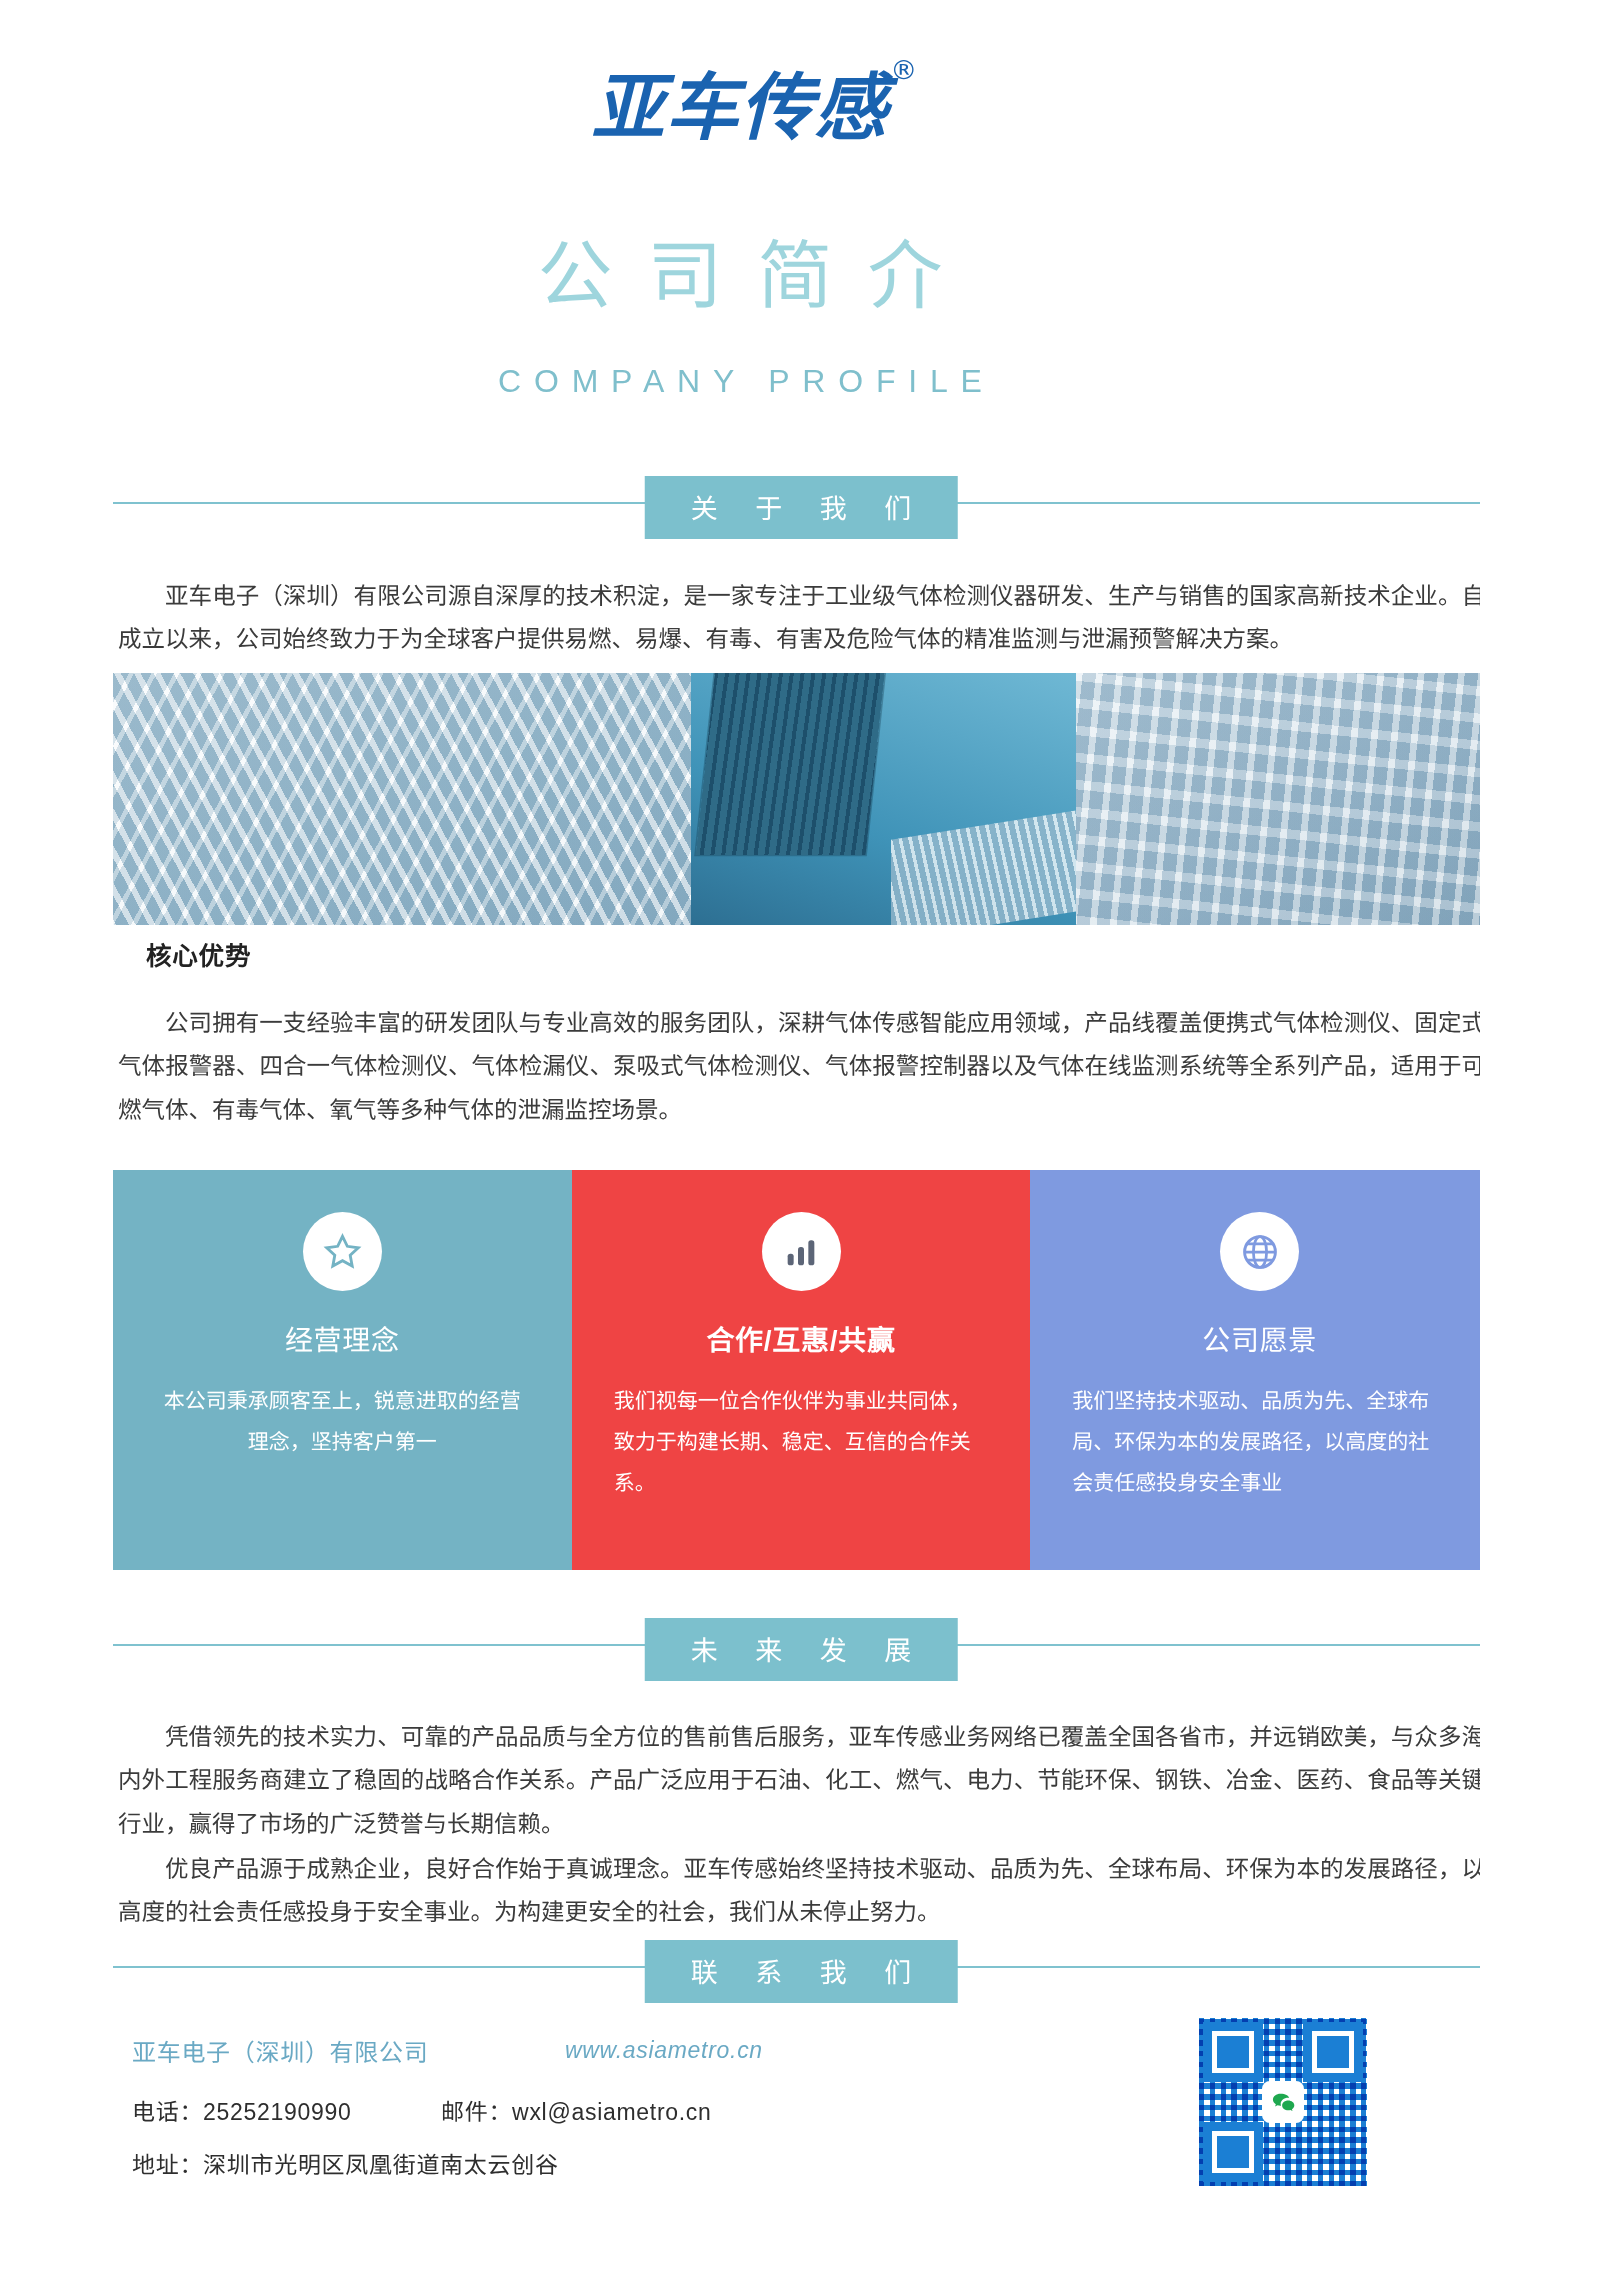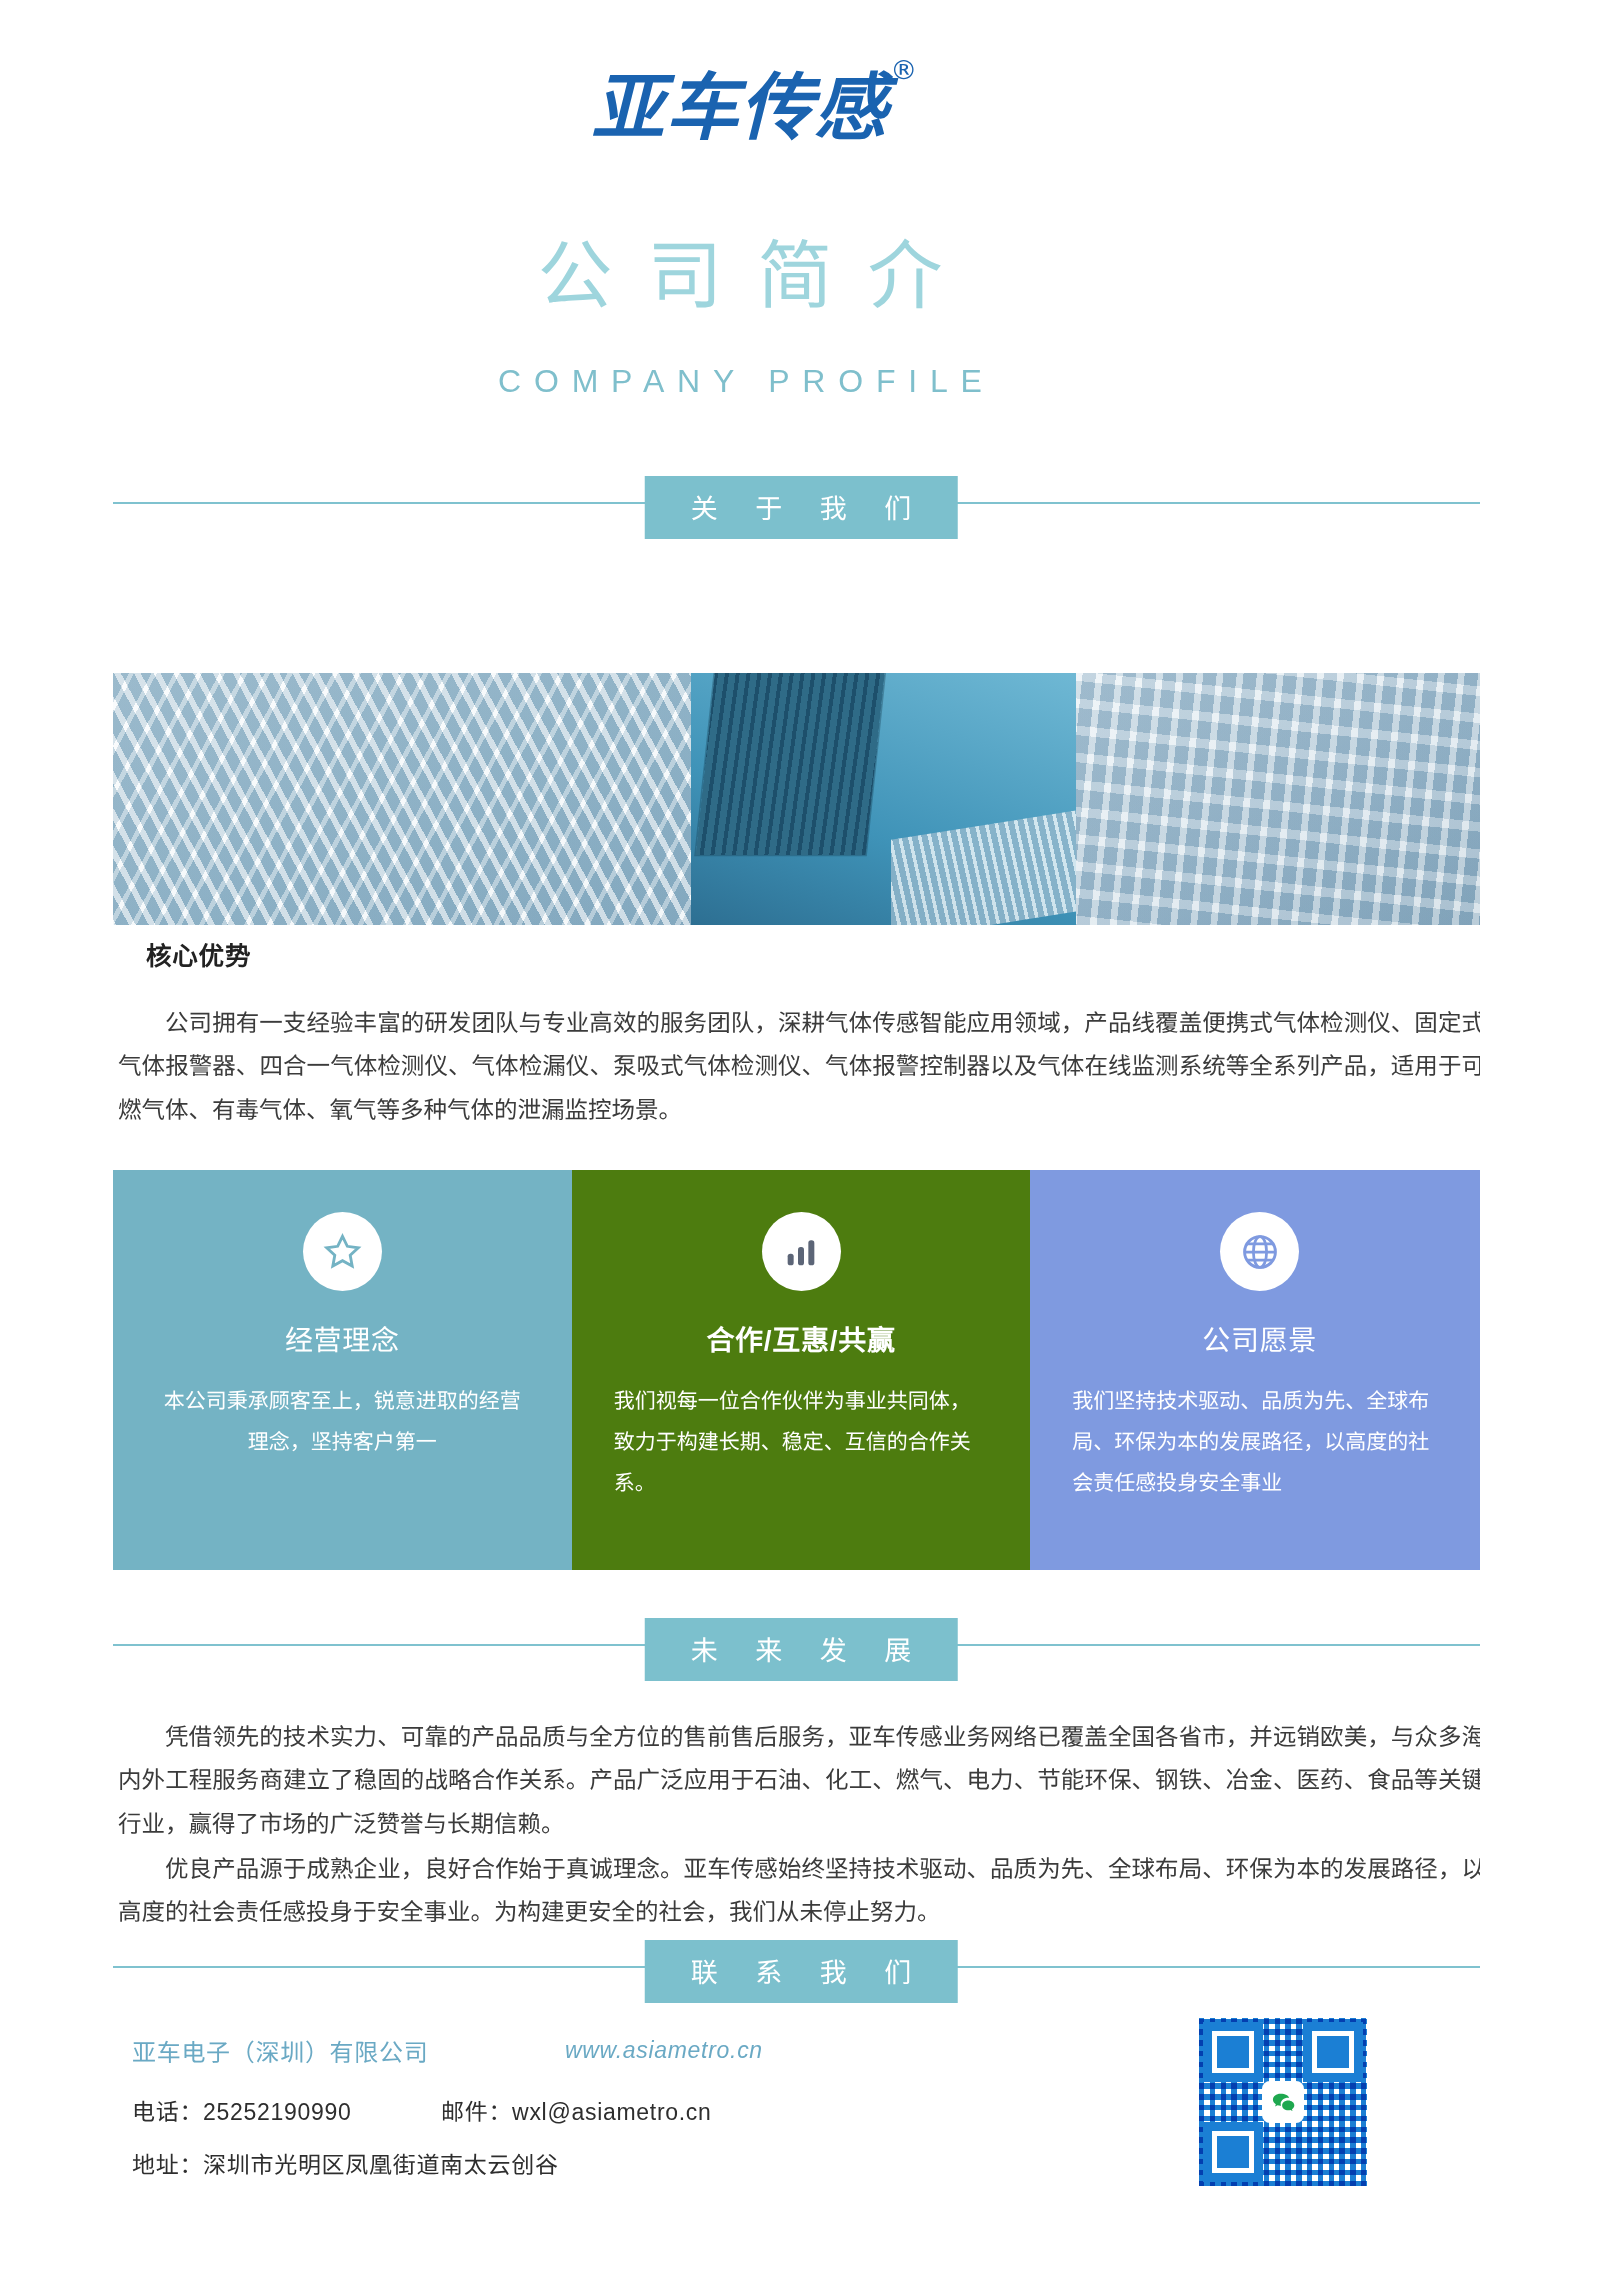--- a/index.html
+++ b/index.html
@@ -224,21 +224,21 @@
     display: flex;
   }
   .card {
     flex: 1 1 0;
     box-sizing: border-box;
     padding: 42px 42px 0 42px;
     text-align: center;
     color: #ffffff;
   }
   .card.c1 { background: #74b3c4; }
-  .card.c2 { background: #4d7c0f; }
+  .card.c2 { background: #ef4444; }
   .card.c3 { background: #7f9ae0; }
   .card-icon {
     width: 79px;
     height: 79px;
     margin: 0 auto 27px auto;
     background: #ffffff;
     border-radius: 50%;
     display: flex;
     align-items: center;
     justify-content: center;
@@ -350,20 +350,21 @@
   </div>
 
   <div class="title-cn">公司简介</div>
   <div class="title-en">COMPANY PROFILE</div>
 
   <div class="section-head" style="top:476px;text-decoration:underline;">
     <div class="rule"></div>
     <div class="chip">关 于 我 们</div>
   </div>
 
+  <div class="para" style="top:575px;">亚车电子（深圳）有限公司源自深厚的技术积淀，是一家专注于工业级气体检测仪器研发、生产与销售的国家高新技术企业。自成立以来，公司始终致力于为全球客户提供易燃、易爆、有毒、有害及危险气体的精准监测与泄漏预警解决方案。</div>
 
   <div class="photo-strip">
     <div class="photo p1">
       <div class="slats"></div>
       <div class="slats b"></div>
     </div>
     <div class="photo p2">
       <div class="tower"></div>
       <div class="tower2"></div>
     </div>

